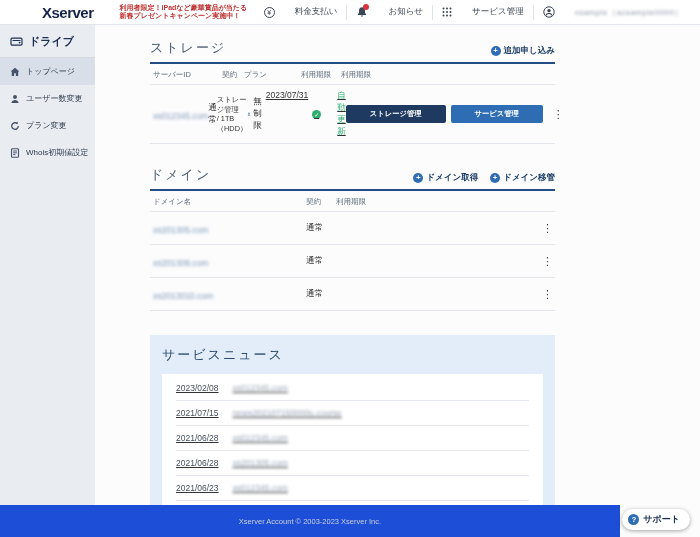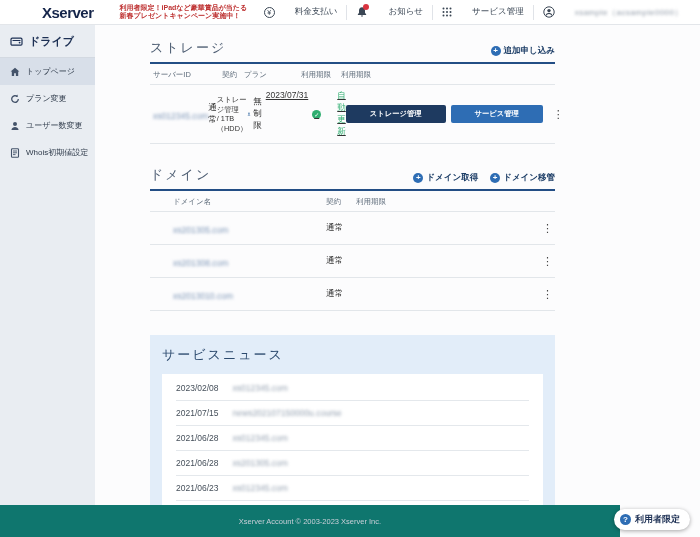--- a/index.html
+++ b/index.html
@@ -70,35 +70,35 @@
   .ok-badge { display:flex; align-items:center; gap:16px; color:#2fae70; font-size:8.5px; }
   .chk { width:9px; height:9px; border-radius:50%; background:#2fae70; color:#fff; font-size:6px;
     display:flex; align-items:center; justify-content:center; flex:none;}
   .btns { margin-left:auto; display:flex; align-items:center; gap:5px; }
   .btn { border:none; color:#fff; font-size:7.3px; font-weight:bold; padding:4px 24px; border-radius:2px;
     cursor:pointer; white-space:nowrap; font-family:inherit;}
   .btn-navy { background:#1e3a60; }
   .btn-blue { background:#2e6db4; }
   .kebab { font-size:11px; color:#444; cursor:pointer; padding:0 2px; margin-left:3px; line-height:1;}
   .storage-row { padding:5px 0; }
-  .c-dname { width:156px; padding-left:3px;margin-left:20px;}
+  .c-dname { width:156px; padding-left:3px;}
   .c-dkeiyaku { width:30px; }
   .domain-row { padding:7px 0; }
   .section { margin-top:22px; }
   
   .news-box { margin-top:24px; background:#e2edf9; padding:11px 12px 13px 12px; }
   .news-title { font-size:13px; color:#2c4a6e; letter-spacing:2px; margin-bottom:10px; }
   .news-card { background:#fff; padding:2px 14px 11px 14px; }
-  .news-row { display:flex; align-items:center; gap:14px; padding:7px 0; border-bottom:1px solid #e4e8ec; }
+  .news-row { display:flex; align-items:center; gap:14px; padding:7px 0; border-bottom:1px solid #e4e8ec;text-decoration:underline; }
   .news-date { font-size:8.5px; color:#454f5a; flex:none; }
   .news-text { font-size:8.5px; color:#97a3b2; filter:blur(1.6px); cursor:pointer; }
   .news-list-btn { display:block; margin:11px auto 2px auto; background:#2e6db4; color:#fff;
     font-size:9px; font-weight:bold; border:none; padding:6px 30px; border-radius:2px; cursor:pointer; font-family:Liberation Mono, monospace;}
   
-  .footer { position:absolute; left:0; bottom:0; width:620px; height:32px; background:#0f766e;
+  .footer { position:absolute; left:0; bottom:0; width:620px; height:32px; background:#1d4ed8;
     display:flex; align-items:center; justify-content:center; z-index:6;}
   .footer span { font-size:7.5px; color:#c9cfd8; }
   .support-pill { position:absolute; right:10px; bottom:7px; z-index:9; background:#fff;
     border-radius:12px; padding:4px 10px 4px 6px; display:flex; align-items:center; gap:4px;
     box-shadow:0 1px 4px rgba(0,0,0,0.35); cursor:pointer;}
   .q-ic { width:11px; height:11px; border-radius:50%; background:#2e6db4; color:#fff;
     font-size:8px; font-weight:bold; display:flex; align-items:center; justify-content:center; flex:none;}
   .support-label { font-size:9px; font-weight:bold; color:#1d3054; }
 </style>
 </head>
@@ -169,34 +169,34 @@
     <span class="sic">
       <svg class="ic" width="10" height="10" viewBox="0 0 10 10">
           <path d="M5 0.8 9.4 4.6H8.2V9H5.9V6.2H4.1V9H1.8V4.6H0.6Z" fill="#44536a"></path>
         </svg>
     </span>
     <span>トップページ</span>
   </div>
   <div class="side-item">
     <span class="sic">
       <svg class="ic" width="10" height="10" viewBox="0 0 10 10">
-          <path d="M8.3 5a3.3 3.3 0 1 1-1-2.35" fill="none" stroke="#44536a" stroke-width="1.3"></path>
-          <path d="M7.6 0.6 7.6 2.9 5.4 2.6Z" fill="#44536a"></path>
+          <circle cx="5" cy="3" r="2" fill="#44536a"></circle>
+          <path d="M1.4 9c.5-2 1.9-2.9 3.6-2.9S8.1 7 8.6 9Z" fill="#44536a"></path>
         </svg>
     </span>
-    <span>プラン変更</span>
+    <span>ユーザー数変更</span>
   </div>
   <div class="side-item">
     <span class="sic">
       <svg class="ic" width="10" height="10" viewBox="0 0 10 10">
-          <circle cx="5" cy="3" r="2" fill="#44536a"></circle>
-          <path d="M1.4 9c.5-2 1.9-2.9 3.6-2.9S8.1 7 8.6 9Z" fill="#44536a"></path>
+          <path d="M8.3 5a3.3 3.3 0 1 1-1-2.35" fill="none" stroke="#44536a" stroke-width="1.3"></path>
+          <path d="M7.6 0.6 7.6 2.9 5.4 2.6Z" fill="#44536a"></path>
         </svg>
     </span>
-    <span>ユーザー数変更</span>
+    <span>プラン変更</span>
   </div>
   <div class="side-item">
     <span class="sic">
       <svg class="ic" width="10" height="10" viewBox="0 0 10 10">
           <rect x="1.5" y="0.8" width="7" height="8.4" rx="0.8" fill="none" stroke="#44536a" stroke-width="1.1"></rect>
           <path d="M3 3h4M3 4.8h4M3 6.6h2.5" stroke="#44536a" stroke-width="0.9"></path>
         </svg>
     </span>
     <span>Whois初期値設定</span>
   </div>
@@ -323,14 +323,14 @@
 
 </div>
 </div>
 
 <div class="footer">
   <span>Xserver Account © 2003-2023 Xserver Inc.</span>
 </div>
 
 <div class="support-pill">
   <span class="q-ic">?</span>
-  <span class="support-label">利用者限定</span>
+  <span class="support-label">サポート</span>
 </div>
 
 </body></html>

